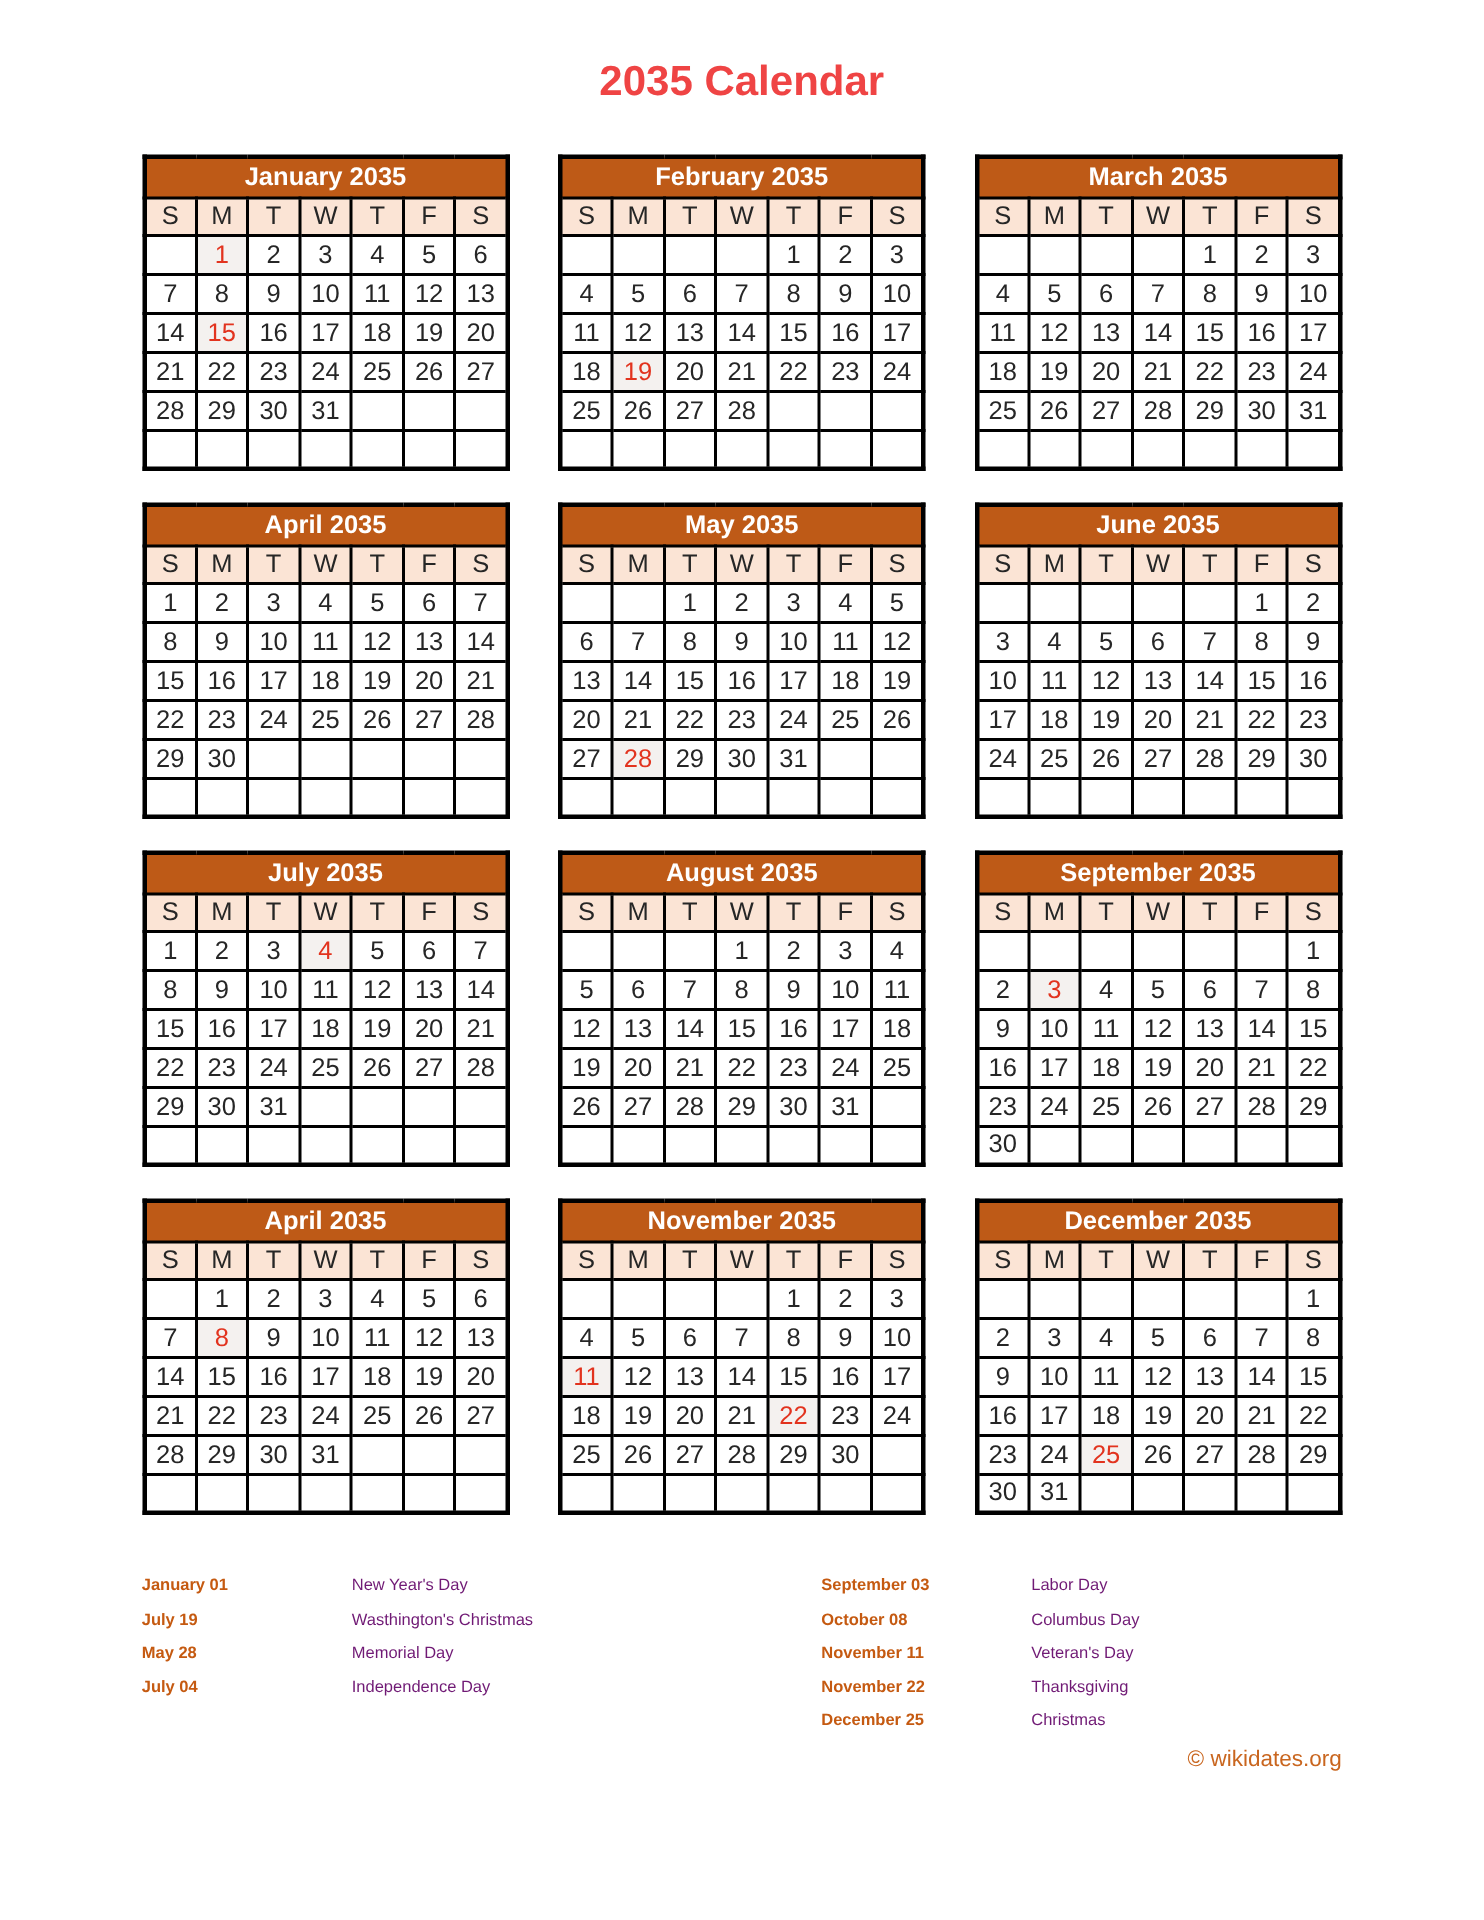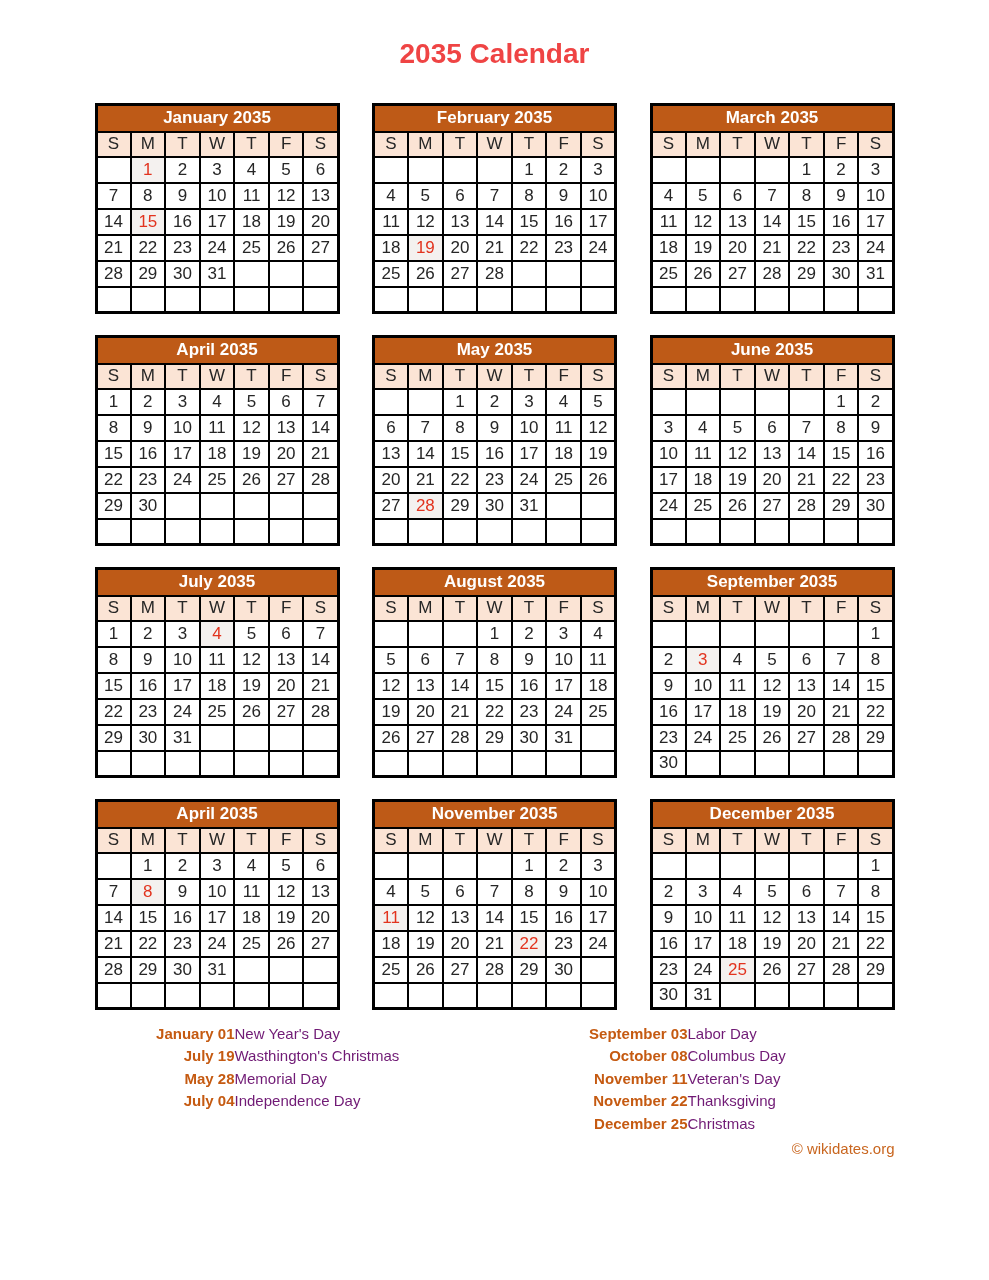--- a/index.html
+++ b/index.html
@@ -55,24 +55,23 @@
     height: 26px;
     text-align: center;
     border: 2px solid #000;
   }
   table.month td.day.hl {
     color: #E2331E;
     background: #F4F1EF;
   }
   .holidays {
     width: 800px;
-    margin: 12px auto 0;
+    margin: 36px auto 0;
     display: flex;
-    font-size: 15px;
-    text-align: right;
+    font-size: 11px;
   }
   .hcol-left { width: 453px; }
   .hcol-right { width: 347px; }
   .hrow { display: flex; height: 22.5px; align-items: center; }
   .hdate { width: 140px; font-weight: bold; color: #C55A11; }
   .hname { color: #701a75; }
   .copyright {
     width: 800px;
     margin: 5px auto 16px;
     text-align: right;

